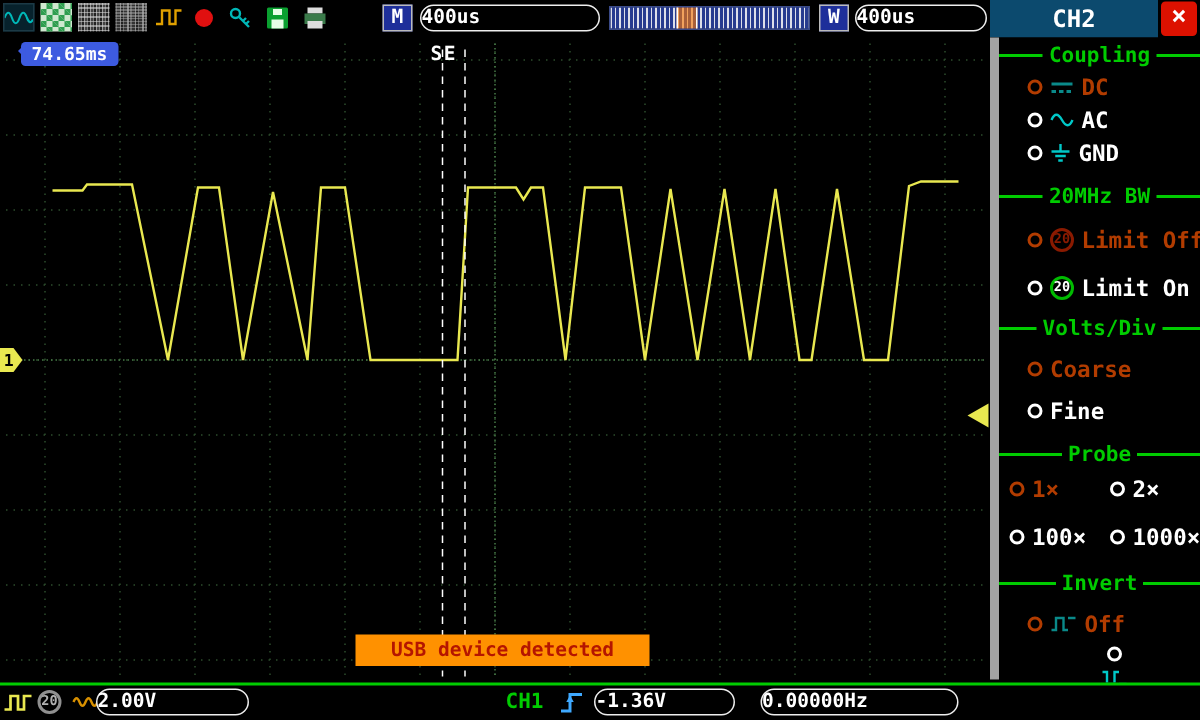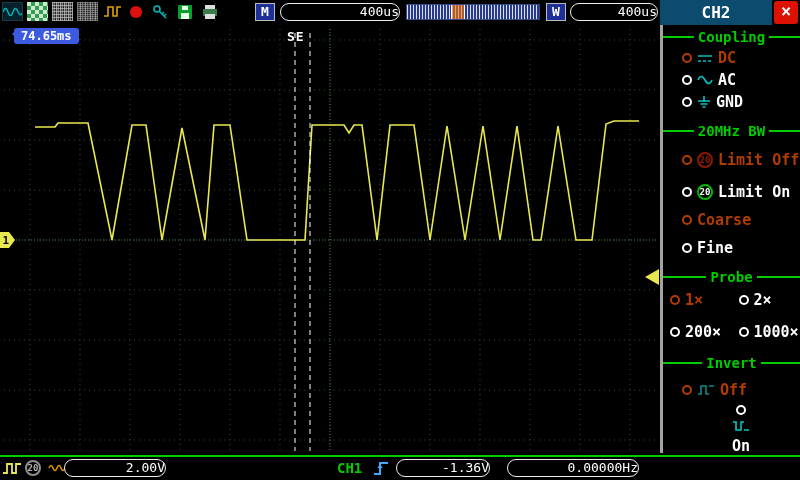--- a/index.html
+++ b/index.html
@@ -18,21 +18,21 @@
     background-size:8px 8px;background-position:0 0,4px 4px;}
   .noise1{background-image:repeating-linear-gradient(0deg,rgba(220,220,220,.55) 0 1px,transparent 1px 3px),
           repeating-linear-gradient(90deg,#999 0 1px,#444 1px 2px,#777 2px 3px,#222 3px 4px);}
   .noise2{background-image:repeating-linear-gradient(0deg,rgba(180,180,180,.45) 0 1px,transparent 1px 2px),
           repeating-linear-gradient(90deg,#666 0 1px,#333 1px 3px,#888 3px 4px,#222 4px 5px);}
   .record-dot-wrap{width:18px;height:19px;display:flex;align-items:center;justify-content:center;}
   .record-dot{width:12px;height:12px;border-radius:50%;background:#e01010;}
   .badge{position:absolute;top:3px;width:20px;height:18px;line-height:16px;background:#1e2f9a;color:#fff;
          border:1px solid #bbb;font-size:13px;font-weight:bold;text-align:center;}
   .pill{position:absolute;top:3px;height:18px;line-height:16px;border:1px solid #eee;border-radius:9px;
-        background:#000;color:#fff;font-size:13px;font-weight:normal;text-align:right;}
+        background:#000;color:#fff;font-size:13px;font-weight:bold;text-align:left;}
   .pill-main{left:280px;width:120px;}
   .badge-m{left:255px;}
   .record-bar{position:absolute;left:406px;top:4px;width:134px;height:16px;background:#15246b;border:1px solid #3a4a88;
     background-image:repeating-linear-gradient(90deg,rgba(255,255,255,.85) 0 1px,rgba(70,100,210,.35) 1px 3px);}
   .record-window{position:absolute;left:44px;top:0;width:14px;height:14px;background:rgba(255,120,0,.6);
     border-left:1px solid #fff;border-right:1px solid #fff;}
   .badge-w{left:546px;}
   .pill-window{left:570px;width:88px;}
   .menu-title{position:absolute;left:660px;top:0;width:112px;height:25px;line-height:25px;background:#0c4a6e;
               color:#fff;font-size:16px;font-weight:bold;text-align:center;}
@@ -44,21 +44,21 @@
   .delay-badge{position:absolute;left:14px;top:3px;background:#3d5be0;color:#fff;font-size:12px;font-weight:bold;
                padding:1px 7px;border-radius:3px;}
   .delay-badge::before{content:'';position:absolute;left:-7px;top:1px;border:5px solid transparent;
                border-right-color:#3d5be0;}
   .se-label{position:absolute;left:287px;top:4px;color:#fff;font-size:13px;font-weight:bold;letter-spacing:1px;}
   .usb-toast{position:absolute;left:237px;top:398px;width:196px;height:21px;line-height:21px;background:#ff9100;
              color:#b51500;font-size:13px;font-weight:bold;text-align:center;}
 
   
   .sidebar{position:absolute;left:660px;top:25px;width:140px;height:428px;background:#000;
-           border-left:3px solid #a3a3a3;color:#fff;display:flex;flex-direction:column;}
+           border-left:6px solid #a3a3a3;color:#fff;display:flex;flex-direction:column;}
   .sec-header{display:flex;align-items:center;height:20px;margin-top:2px;color:#00cc00;
               font-size:14px;font-weight:bold;}
   .sec-header .hline{flex:1;height:0;border-top:2px solid #00cc00;}
   .sec-header .sec-title{padding:0 4px;white-space:nowrap;}
   .menu-item{display:flex;align-items:center;gap:5px;height:22px;padding-left:19px;font-size:15px;color:#fff;}
   .menu-item .mi-label{font-weight:bold;white-space:nowrap;}
   .menu-item.sel{color:#b23c00;}
   .radio{width:10px;height:10px;border:2px solid currentColor;border-radius:50%;flex:none;}
   .mi-icon{display:flex;align-items:center;flex:none;}
   .circle20{width:16px;height:16px;border-radius:50%;font-size:9px;font-weight:bold;display:flex;
@@ -73,21 +73,21 @@
   
   .bottombar{position:absolute;left:0;top:455px;width:800px;height:25px;background:#000;
              border-top:2px solid #00cc00;}
   .bbi{position:absolute;display:flex;align-items:center;justify-content:center;}
   .bb-ch1{left:2px;top:3px;}
   .bb-bw{left:25px;top:3px;}
   .bb-ac{left:48px;top:5px;}
   .bb-trigsrc{position:absolute;left:337px;top:3px;color:#00cc00;font-size:14px;font-weight:bold;}
   .bb-slope{left:372px;top:2px;}
   .p-volts{left:64px;width:102px;top:2px;}
-  .p-level{left:396px;width:94px;top:2px;padding-left:24px;}
+  .p-level{left:396px;width:94px;top:2px;}
   .p-freq{left:507px;width:132px;top:2px;}
 </style>
 </head>
 <body>
 
 <div class="screen">
 
   <div class="topbar">
     <div class="tb-icons">
       <div class="tbi wave-thumb">
@@ -173,20 +173,21 @@
       <g id="ch-marker" transform="translate(0 215)">
         <polygon points="0,-8 9,-8 15,0 9,8 0,8" fill="#e9e850"></polygon>
         <text x="2.5" y="4" font-size="11" font-weight="bold" fill="#000">1</text>
       </g>
       <g id="trig-marker" transform="translate(0 252)">
         <polygon points="659,-8 659,8 645,0" fill="#e9e850"></polygon>
       </g>
     </svg>
     <div class="delay-badge">74.65ms</div>
     <div class="se-label">SE</div>
+    <div class="usb-toast">USB device detected</div>
   </div>
 
   <div class="sidebar">
 
     <div class="sec-header">
       <span class="hline"></span>
         <span class="sec-title">Coupling</span>
         <span class="hline"></span>
     </div>
     <div class="menu-item sel">
@@ -227,20 +228,25 @@
       <span class="radio"></span>
       <span class="circle20 c20-off">20</span>
       <span class="mi-label">Limit Off</span>
     </div>
     <div class="menu-item mt10">
       <span class="radio"></span>
       <span class="circle20 c20-on">20</span>
       <span class="mi-label">Limit On</span>
     </div>
 
+    <div class="sec-header mt6">
+      <span class="hline"></span>
+        <span class="sec-title">Volts/Div</span>
+        <span class="hline"></span>
+    </div>
     <div class="menu-item sel mt6">
       <span class="radio"></span>
       <span class="mi-label">Coarse</span>
     </div>
     <div class="menu-item mt6">
       <span class="radio"></span>
       <span class="mi-label">Fine</span>
     </div>
 
     <div class="sec-header mt8">
@@ -254,21 +260,21 @@
         <span class="mi-label">1×</span>
       </div>
       <div class="menu-item">
         <span class="radio"></span>
         <span class="mi-label">2×</span>
       </div>
     </div>
     <div class="menu-row mt10">
       <div class="menu-item">
         <span class="radio"></span>
-        <span class="mi-label">200×</span>
+        <span class="mi-label">100×</span>
       </div>
       <div class="menu-item">
         <span class="radio"></span>
         <span class="mi-label">1000×</span>
       </div>
     </div>
 
     <div class="sec-header mt10">
       <span class="hline"></span>
         <span class="sec-title">Invert</span>

